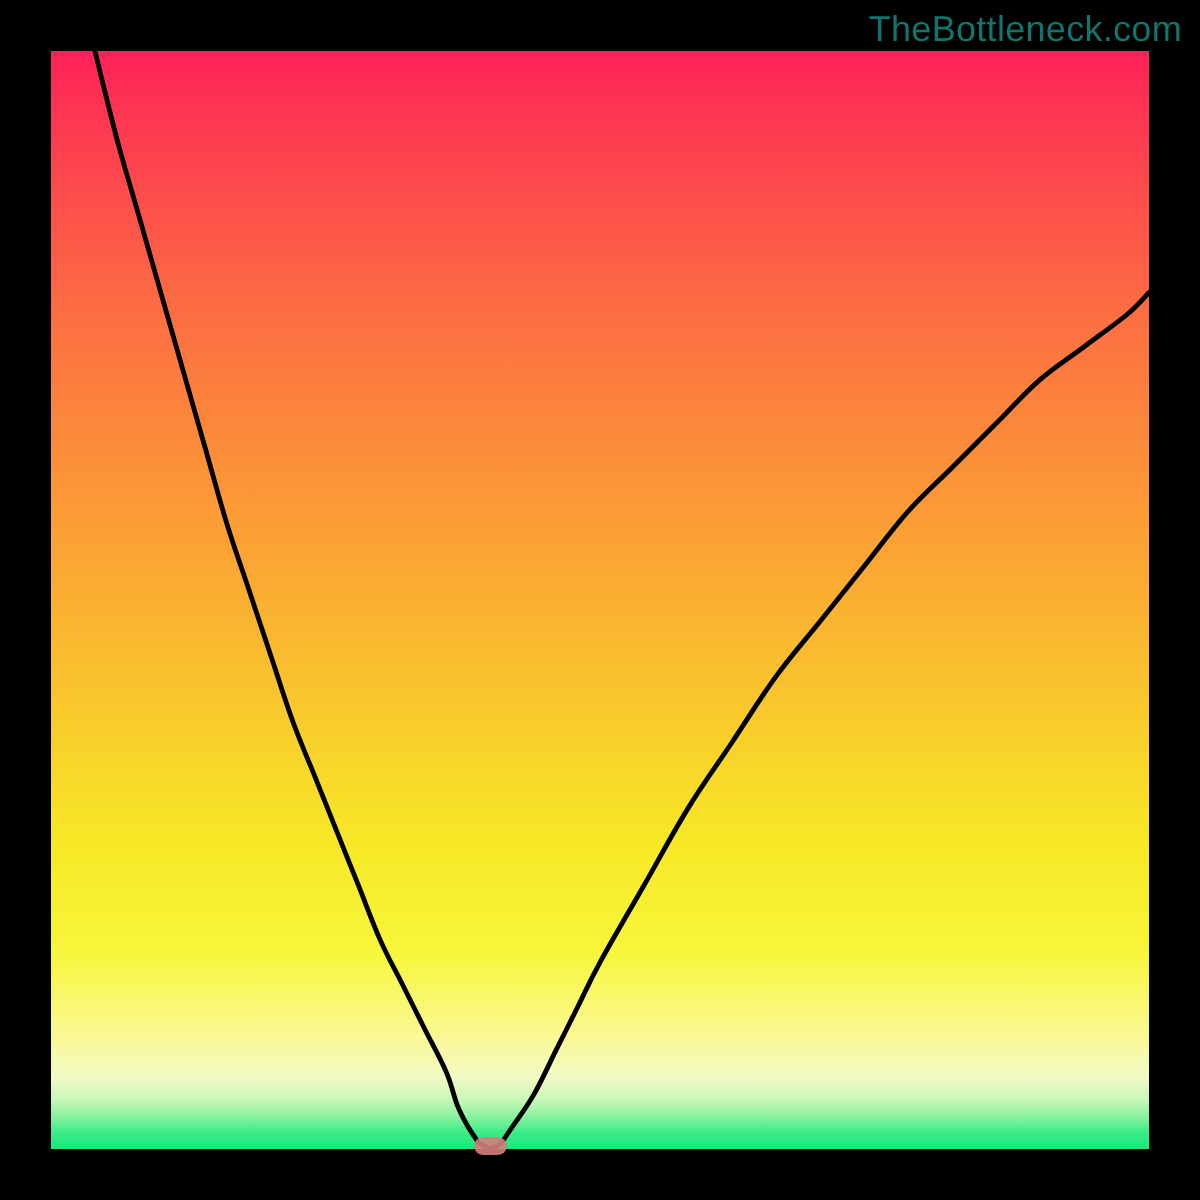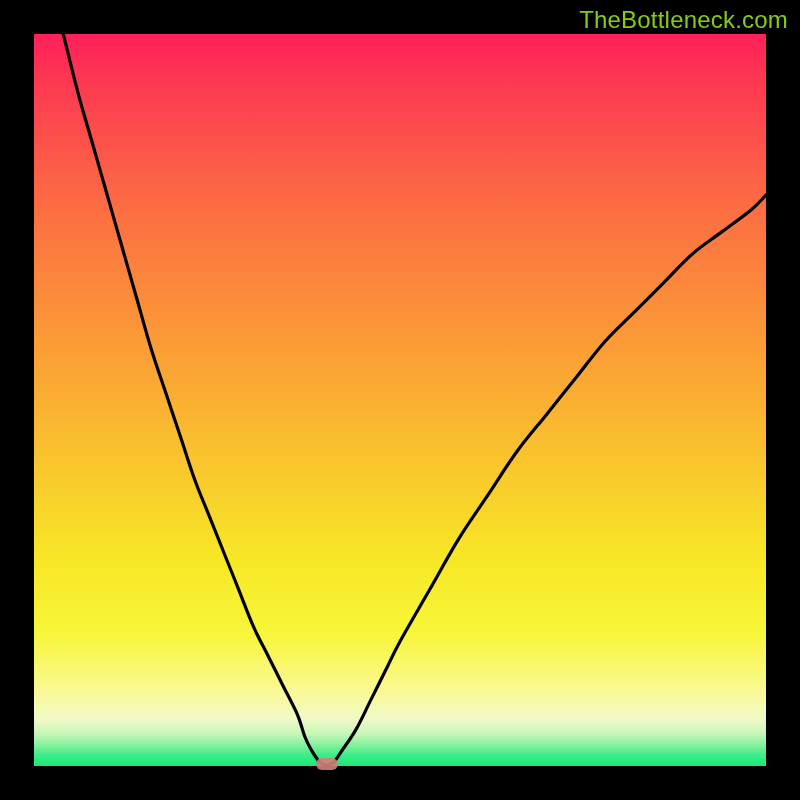--- a/index.html
+++ b/index.html
@@ -38,21 +38,21 @@
       #c9f7b8 95.5%,
       #8bf29f 97%,
       #3dec88 98.5%,
       #17e97a 100%
     );
   }
   .watermark {
     position: absolute;
     top: 6px;
     right: 12px;
-    color: #84cc16;
+    color: #0f766e;
     font-size: 24px;
     letter-spacing: 0.2px;
     font-weight: 400;
     user-select: none;
   }
   svg.curve {
     position: absolute;
     left: 0; top: 0;
     width: 732px; height: 732px;
   }

